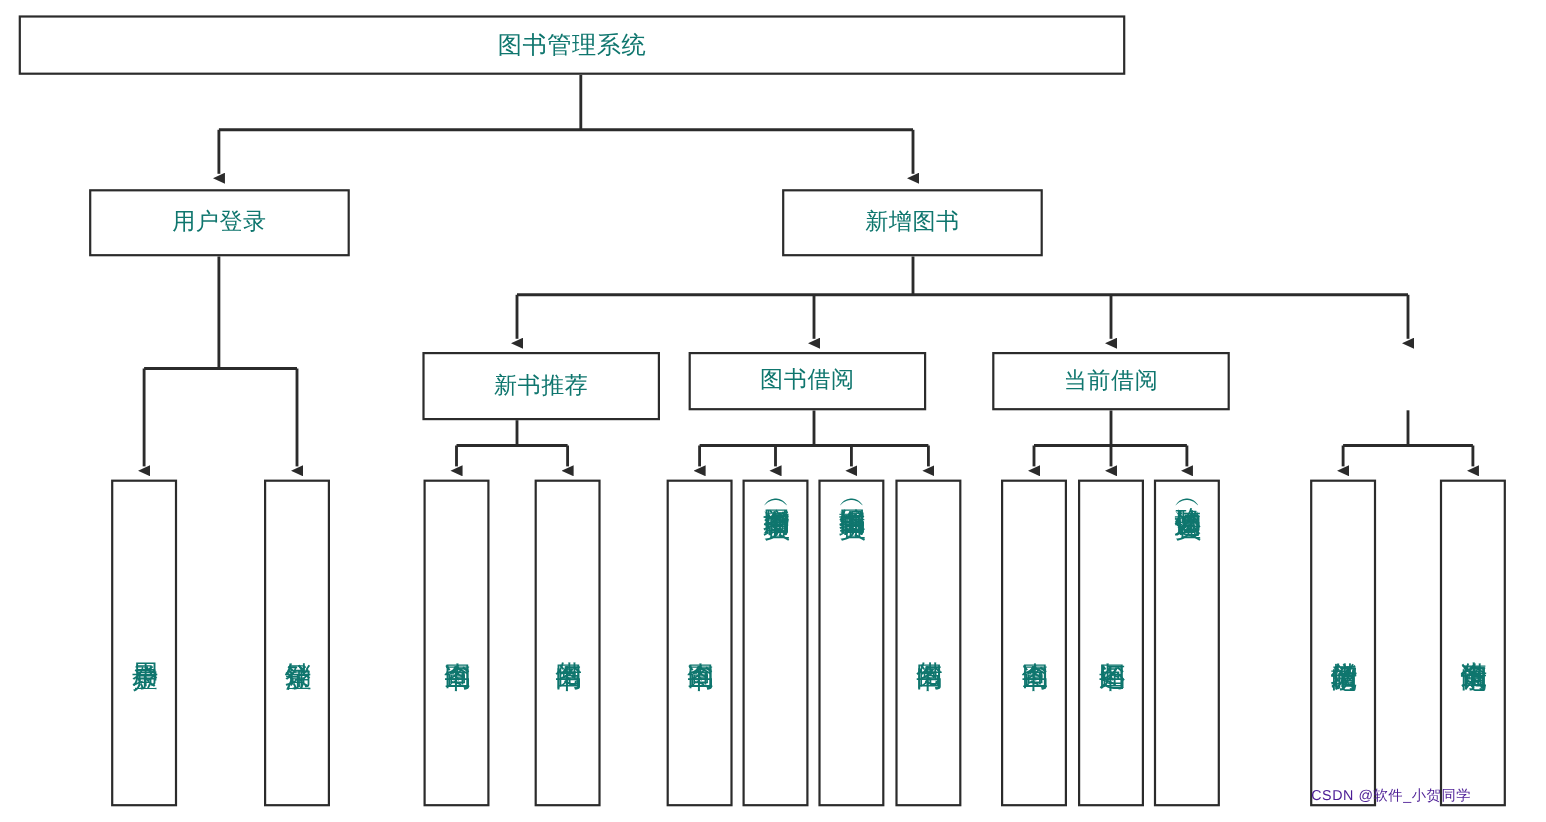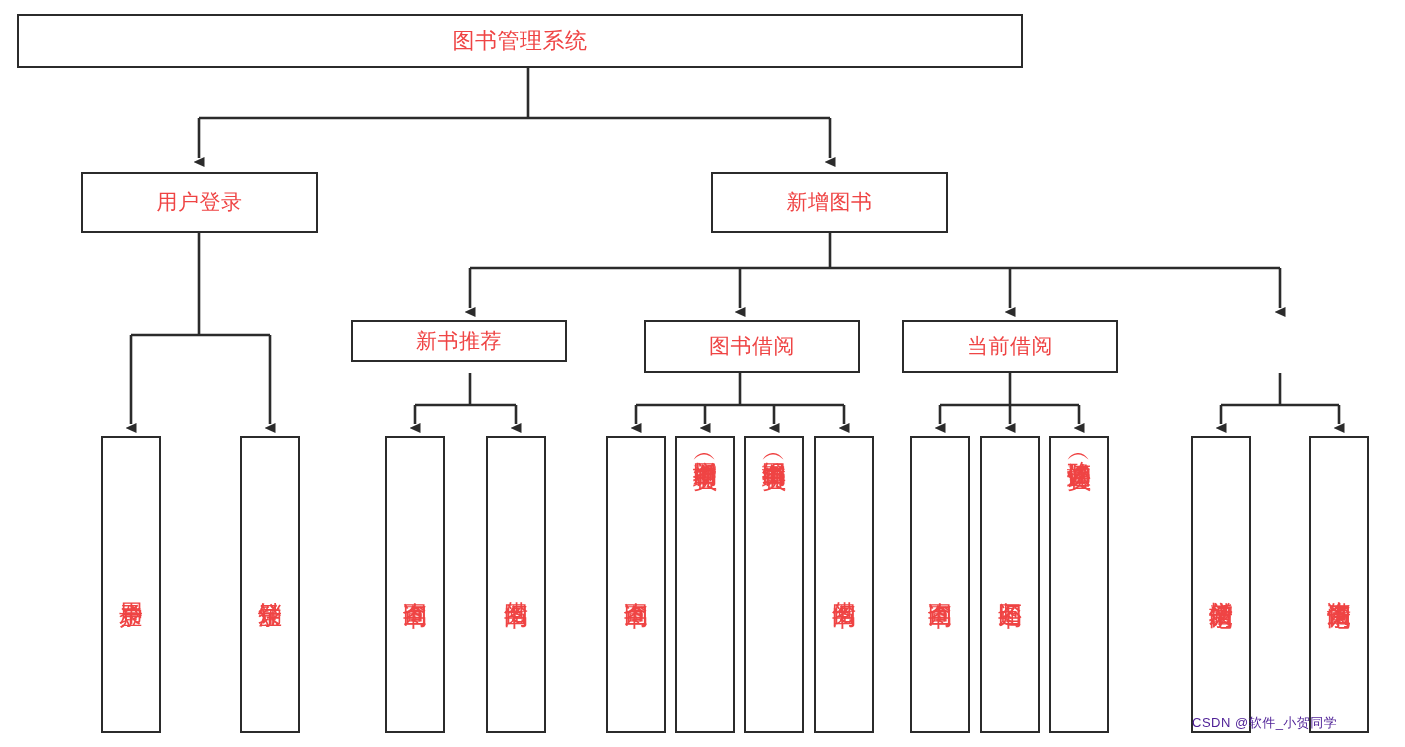--- a/index.html
+++ b/index.html
@@ -28,21 +28,21 @@
     position: absolute;
     box-sizing: border-box;
     background: #ffffff;
     border: 2.5px solid #2b2b2b;
     display: flex;
     align-items: center;
     justify-content: center;
     z-index: 2;
   }
   .node .label {
-    color: #ef4444;
+    color: #0f766e;
     line-height: 1.08;
     text-align: center;
     white-space: nowrap;
   }
   .node.horiz .label {
     font-size: 21px;
     letter-spacing: 0.5px;
   }
   .node.root .label {
     font-size: 22px;
@@ -135,24 +135,24 @@
     <span class="label">图书管理系统</span>
   </div>
 
   <div class="node horiz" style="left:81px; top:172px; width:237px; height:61px;">
     <span class="label">用户登录</span>
   </div>
   <div class="node horiz" style="left:711px; top:172px; width:237px; height:61px;">
     <span class="label">新增图书</span>
   </div>
 
-  <div class="node horiz" style="left:351px; top:320px; width:216px; height:42px;">
+  <div class="node horiz" style="left:384px; top:320px; width:216px; height:62px;">
     <span class="label">新书推荐</span>
   </div>
-  <div class="node horiz" style="left:644px; top:320px; width:216px; height:53px;">
+  <div class="node horiz" style="left:626px; top:320px; width:216px; height:53px;">
     <span class="label">图书借阅</span>
   </div>
   <div class="node horiz" style="left:902px; top:320px; width:216px; height:53px;font-family:Liberation Serif, serif;">
     <span class="label">当前借阅</span>
   </div>
 
   <div class="node vert centered" style="left:101px; top:436px; width:60px; height:297px;">
     <span class="label">用户登录</span>
   </div>
   <div class="node vert centered" style="left:240px; top:436px; width:60px; height:297px;">

